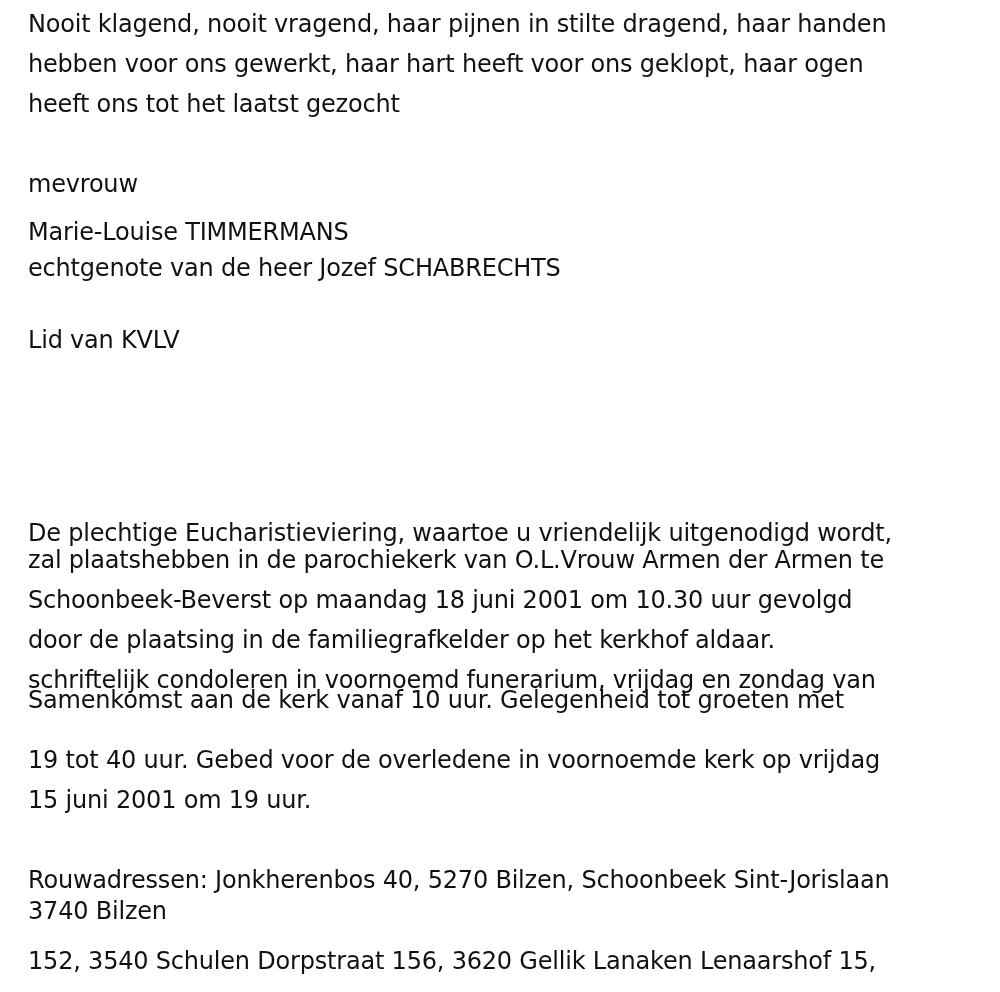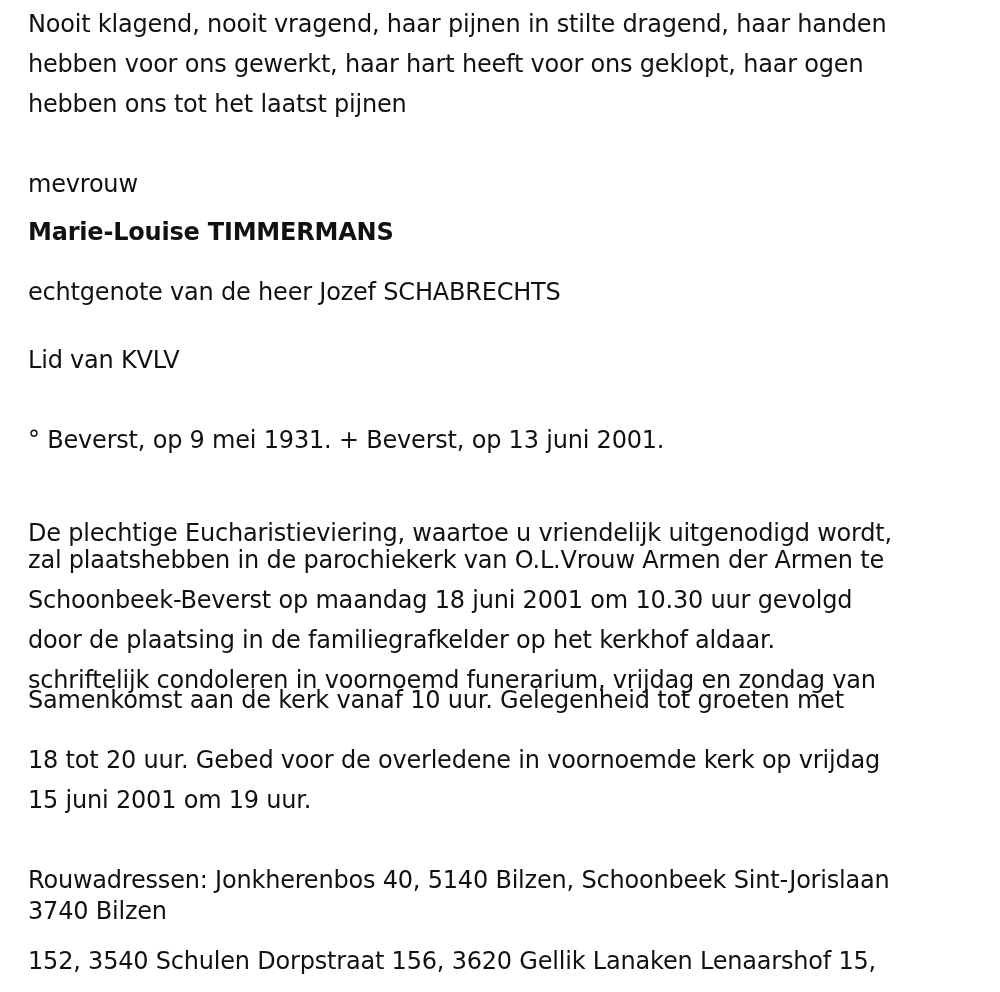--- a/index.html
+++ b/index.html
@@ -8,47 +8,46 @@
       font-family: "DejaVu Sans", sans-serif;
       color: #111111;
     }
     .page { position: relative; width: 1000px; height: 992px; margin-left: 17px; }
     .line {
       position: absolute; left: 11px;
       font-size: 24px; line-height: 32px;
       white-space: nowrap;
       letter-spacing: -0.2px;
     }
-    .bold { font-weight: bold; }
+    .bold { font-weight: normal; }
   </style>
 </head>
 <body>
 
 <div class="page">
   <div>
     <div class="line" style="top:8px">Nooit klagend, nooit vragend, haar pijnen in stilte dragend, haar handen</div>
     <div class="line" style="top:48px">hebben voor ons gewerkt, haar hart heeft voor ons geklopt, haar ogen</div>
-    <div class="line" style="top:88px">hebben ons tot het laatst pijnen</div>
+    <div class="line" style="top:88px">heeft ons tot het laatst gezocht</div>
   </div>
 
   <div class="line" style="top:168px">mevrouw</div>
   <div class="line bold" style="top:216px">Marie-Louise TIMMERMANS</div>
-  <div class="line" style="top:276px">echtgenote van de heer Jozef SCHABRECHTS</div>
-  <div class="line" style="top:344px">Lid van KVLV</div>
-  <div class="line" style="top:424px">° Beverst, op 9 mei 1931. + Beverst, op 13 juni 2001.</div>
+  <div class="line" style="top:252px">echtgenote van de heer Jozef SCHABRECHTS</div>
+  <div class="line" style="top:324px">Lid van KVLV</div>
 
   <div>
     <div class="line" style="top:517px">De plechtige Eucharistieviering, waartoe u vriendelijk uitgenodigd wordt,</div>
     <div class="line" style="top:544px">zal plaatshebben in de parochiekerk van O.L.Vrouw Armen der Armen te</div>
     <div class="line" style="top:584px">Schoonbeek-Beverst op maandag 18 juni 2001 om 10.30 uur gevolgd</div>
     <div class="line" style="top:624px">door de plaatsing in de familiegrafkelder op het kerkhof aldaar.</div>
     <div class="line" style="top:684px">Samenkomst aan de kerk vanaf 10 uur. Gelegenheid tot groeten met</div>
     <div class="line" style="top:664px">schriftelijk condoleren in voornoemd funerarium, vrijdag en zondag van</div>
-    <div class="line" style="top:744px">18 tot 20 uur. Gebed voor de overledene in voornoemde kerk op vrijdag</div>
+    <div class="line" style="top:744px">19 tot 40 uur. Gebed voor de overledene in voornoemde kerk op vrijdag</div>
     <div class="line" style="top:784px">15 juni 2001 om 19 uur.</div>
   </div>
 
   <div>
-    <div class="line" style="top:864px">Rouwadressen: Jonkherenbos 40, 5140 Bilzen, Schoonbeek Sint-Jorislaan</div>
+    <div class="line" style="top:864px">Rouwadressen: Jonkherenbos 40, 5270 Bilzen, Schoonbeek Sint-Jorislaan</div>
     <div class="line" style="top:945px">152, 3540 Schulen Dorpstraat 156, 3620 Gellik Lanaken Lenaarshof 15,</div>
     <div class="line" style="top:895px">3740 Bilzen</div>
   </div>
 </div>
 
 </body></html>

